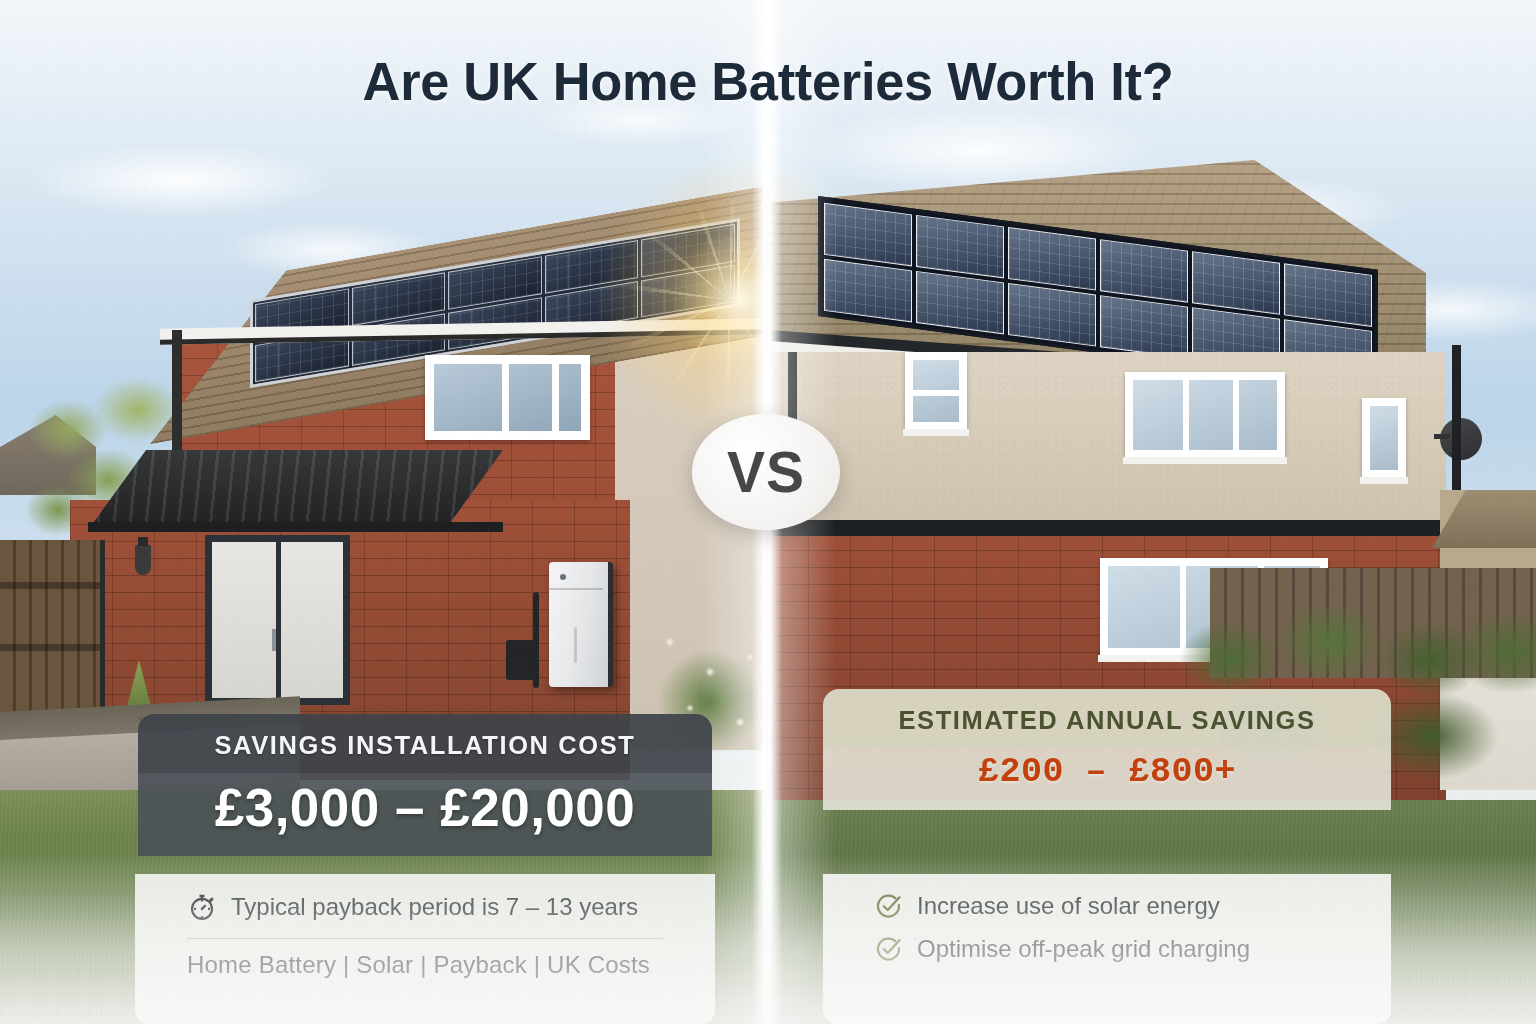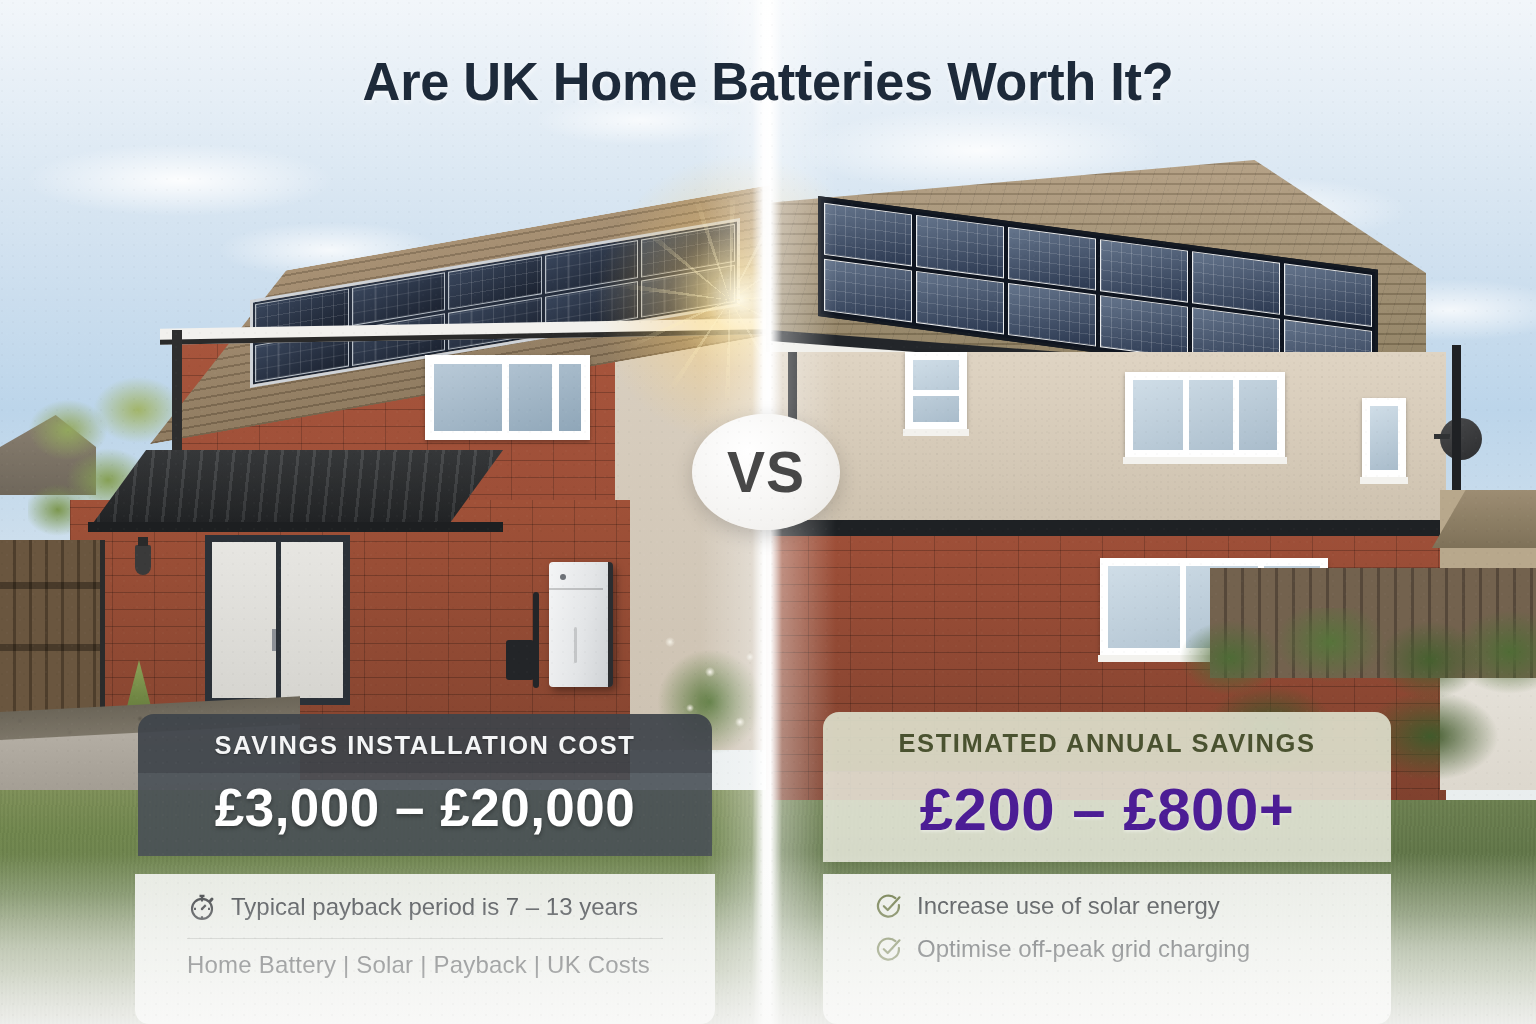--- a/index.html
+++ b/index.html
@@ -327,33 +327,34 @@
   }
   #cost-card .amt {
     background:rgba(73,80,86,.9);
     color:#fff; text-align:center;
     font-size:53px; font-weight:700; letter-spacing:.5px;
     padding:4px 0 18px;
     text-shadow:0 2px 4px rgba(0,0,0,.35);
   }
 
   
-  #savings-card { left:823px; top:712px; width:568px; }
+  #savings-card { left:823px; top:689px; width:568px; }
   #savings-card .hd {
     background:rgba(219,221,201,.93);
     color:#4a5230; text-align:center;
     font-size:25.5px; font-weight:700; letter-spacing:1.6px;
     padding:17px 0 13px;
   }
   #savings-card .amt {
     background:rgba(233,234,221,.86);
-    color:#4c1d95; text-align:center;
-    font-size:60px; font-weight:700; letter-spacing:.5px;
+    color:#c2410c; text-align:center;
+    font-size:35px; font-weight:700; letter-spacing:.5px;
     padding:4px 0 18px;
     text-shadow:0 2px 3px rgba(255,255,255,.4);
+    font-family:Liberation Mono, monospace;
   }
 
   
   .footpanel { position:absolute; bottom:0; }
   #cost-foot {
     left:135px; width:580px; top:874px; height:150px;
     background:rgba(250,250,250,.86);
     border-radius:0 0 14px 14px;
   }
   #savings-foot {

